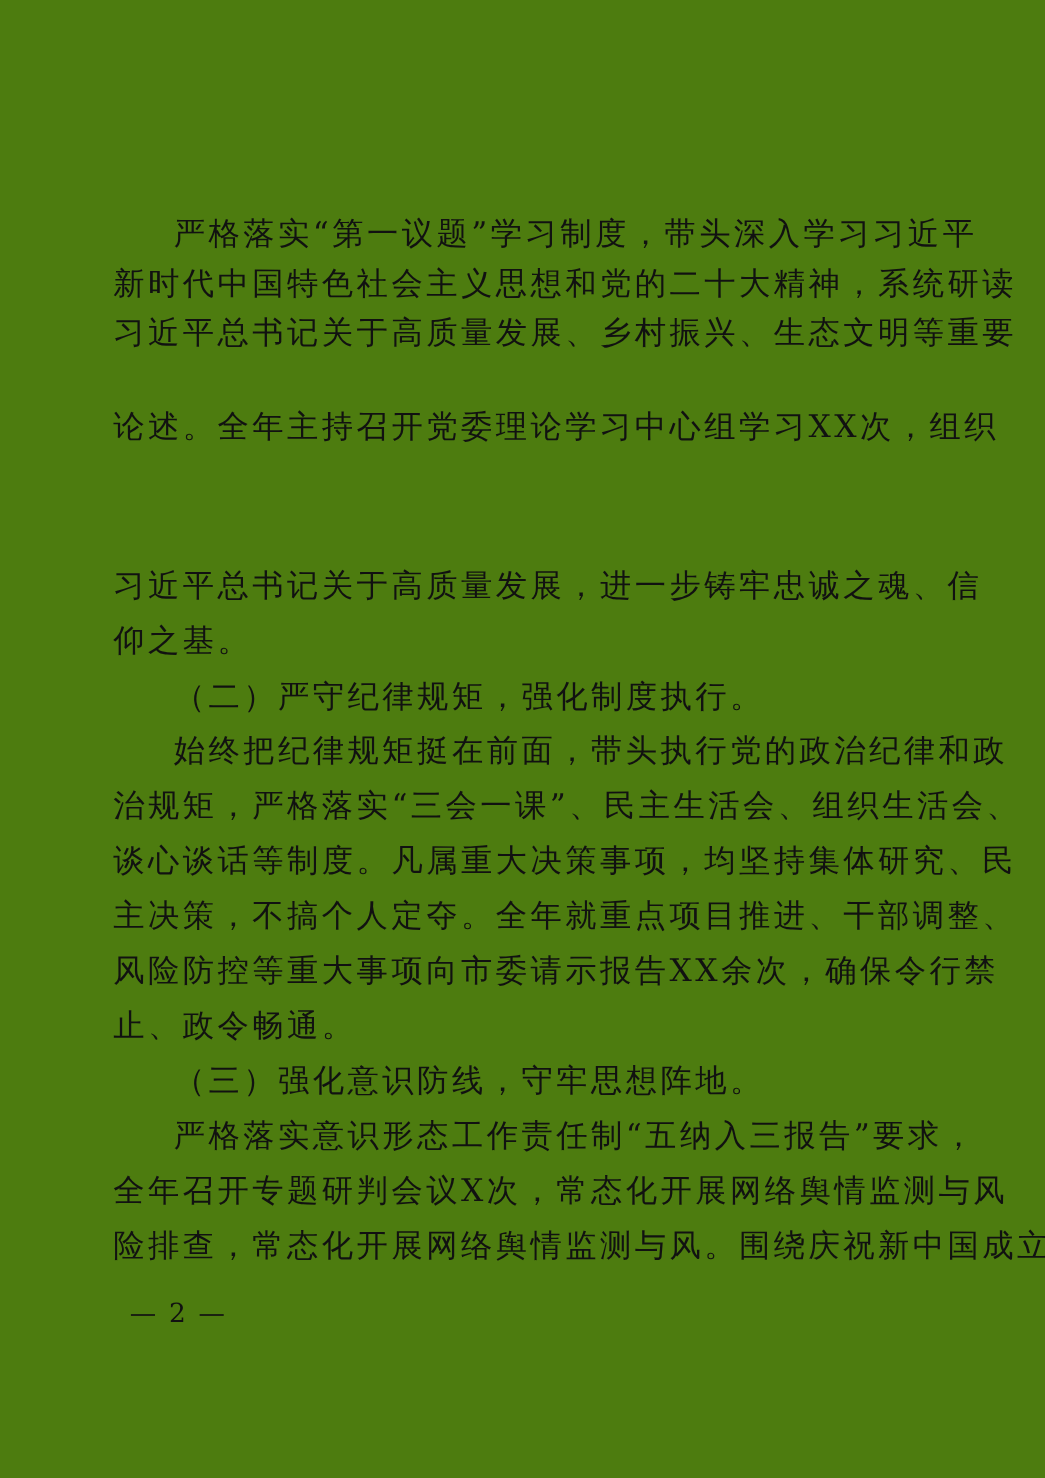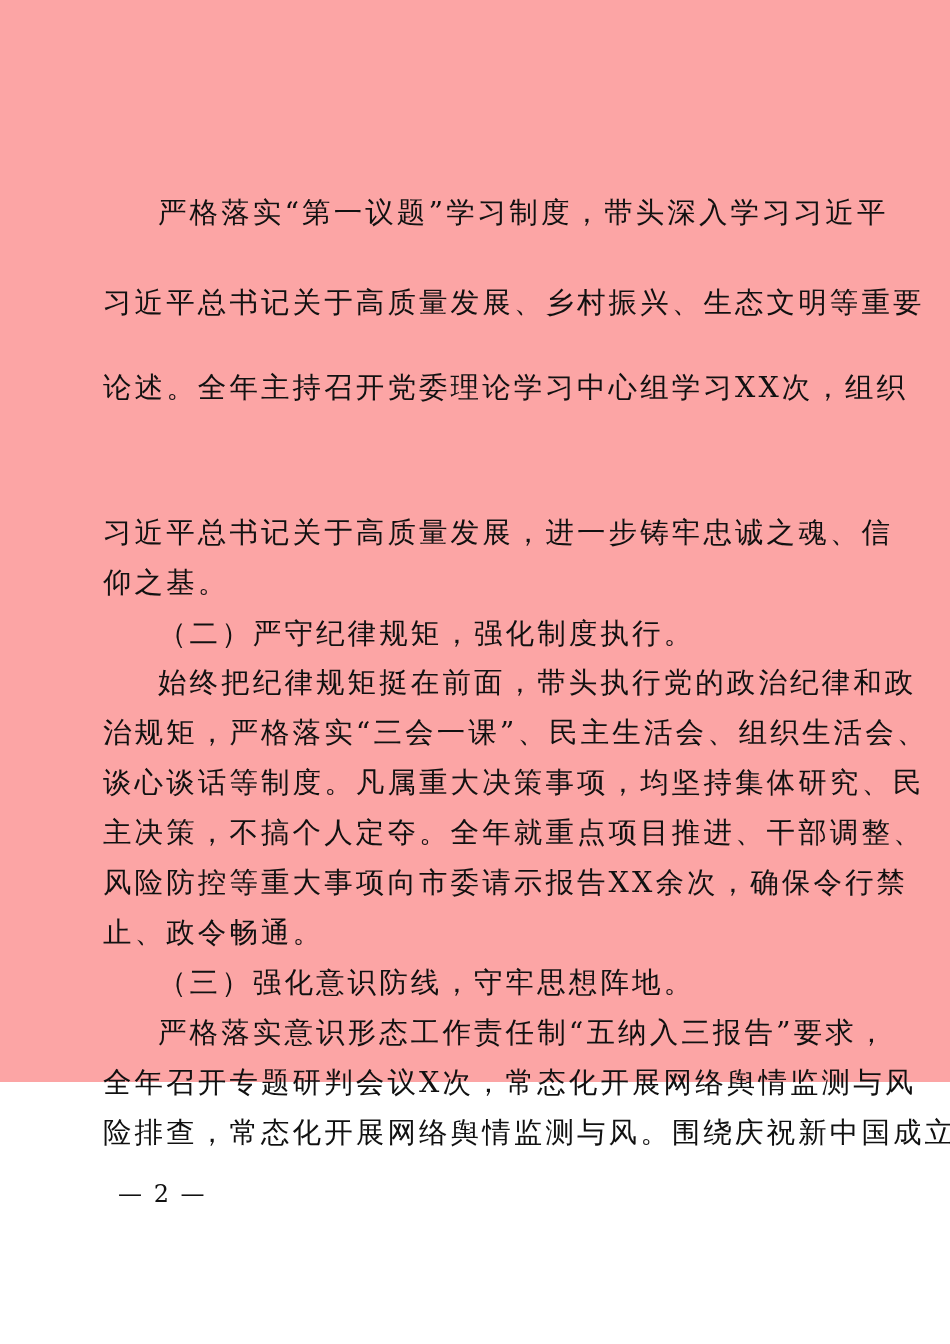--- a/index.html
+++ b/index.html
@@ -1,31 +1,32 @@
 <!DOCTYPE html>
 <html><head>
   <meta charset="utf-8">
   <style>
     html, body { margin: 0; padding: 0; background: #ffffff; }
     body { width: 950px; height: 1344px; position: relative; overflow: hidden;
            font-family: "DejaVu Serif", "Liberation Serif", serif; color: #111; }
-    .page { position: absolute; left: 0; top: 0; width: 950px; height: 1082px; background: #fca5a5; }
+    .page { position: absolute; left: 0; top: 0; width: 950px; height: 1344px; background: #4d7c0f; }
     .line { position: absolute; left: 103px; font-size: 28.5px; line-height: 40px; white-space: nowrap;
             letter-spacing: 3.1px; }
     .indent { left: 158px; }
     .heading { left: 158px; }
     .footer { position: absolute; left: 118px; top: 1176px; font-size: 24px; line-height: 36px;
               white-space: nowrap; letter-spacing: 2px; }
   </style>
 </head>
 <body>
 
 <div class="page">
 
   <div class="line indent" style="top:193px">严格落实“第一议题”学习制度，带头深入学习习近平</div>
+  <div class="line" style="top:238px">新时代中国特色社会主义思想和党的二十大精神，系统研读</div>
   <div class="line" style="top:283px">习近平总书记关于高质量发展、乡村振兴、生态文明等重要</div>
   <div class="line" style="top:368px">论述。全年主持召开党委理论学习中心组学习XX次，组织</div>
   <div class="line" style="top:513px">习近平总书记关于高质量发展，进一步铸牢忠诚之魂、信</div>
   <div class="line" style="top:563px">仰之基。</div>
 
   <div class="line indent" style="top:663px">始终把纪律规矩挺在前面，带头执行党的政治纪律和政</div>
 
   <div class="line heading" style="top:614px">（二）严守纪律规矩，强化制度执行。</div>
   <div class="line" style="top:713px">治规矩，严格落实“三会一课”、民主生活会、组织生活会、</div>
   <div class="line" style="top:763px">谈心谈话等制度。凡属重大决策事项，均坚持集体研究、民</div>

